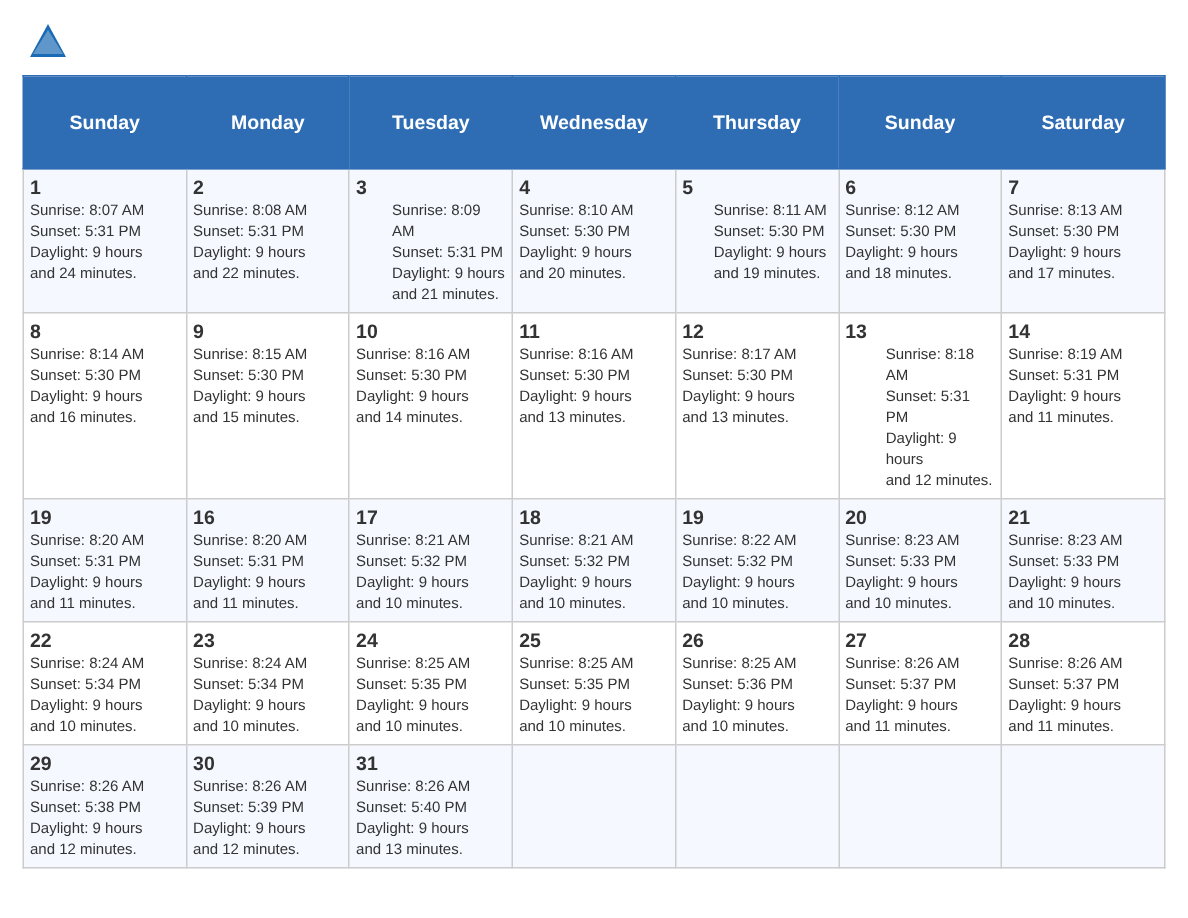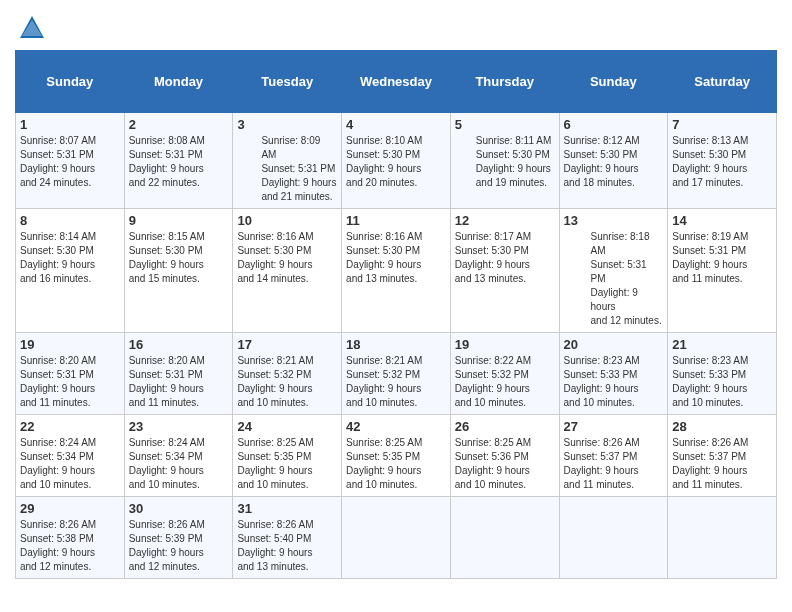--- a/index.html
+++ b/index.html
@@ -300,21 +300,21 @@
 and 10 minutes.</div>
           </td>
           <td>
             <span class="day-num">24</span>
             <div class="day-info" style="white-space: pre-line;">Sunrise: 8:25 AM
 Sunset: 5:35 PM
 Daylight: 9 hours
 and 10 minutes.</div>
           </td>
           <td>
-            <span class="day-num">42</span>
+            <span class="day-num">25</span>
             <div class="day-info" style="white-space: pre-line;">Sunrise: 8:25 AM
 Sunset: 5:35 PM
 Daylight: 9 hours
 and 10 minutes.</div>
           </td>
           <td>
             <span class="day-num">26</span>
             <div class="day-info" style="white-space: pre-line;">Sunrise: 8:25 AM
 Sunset: 5:36 PM
 Daylight: 9 hours

